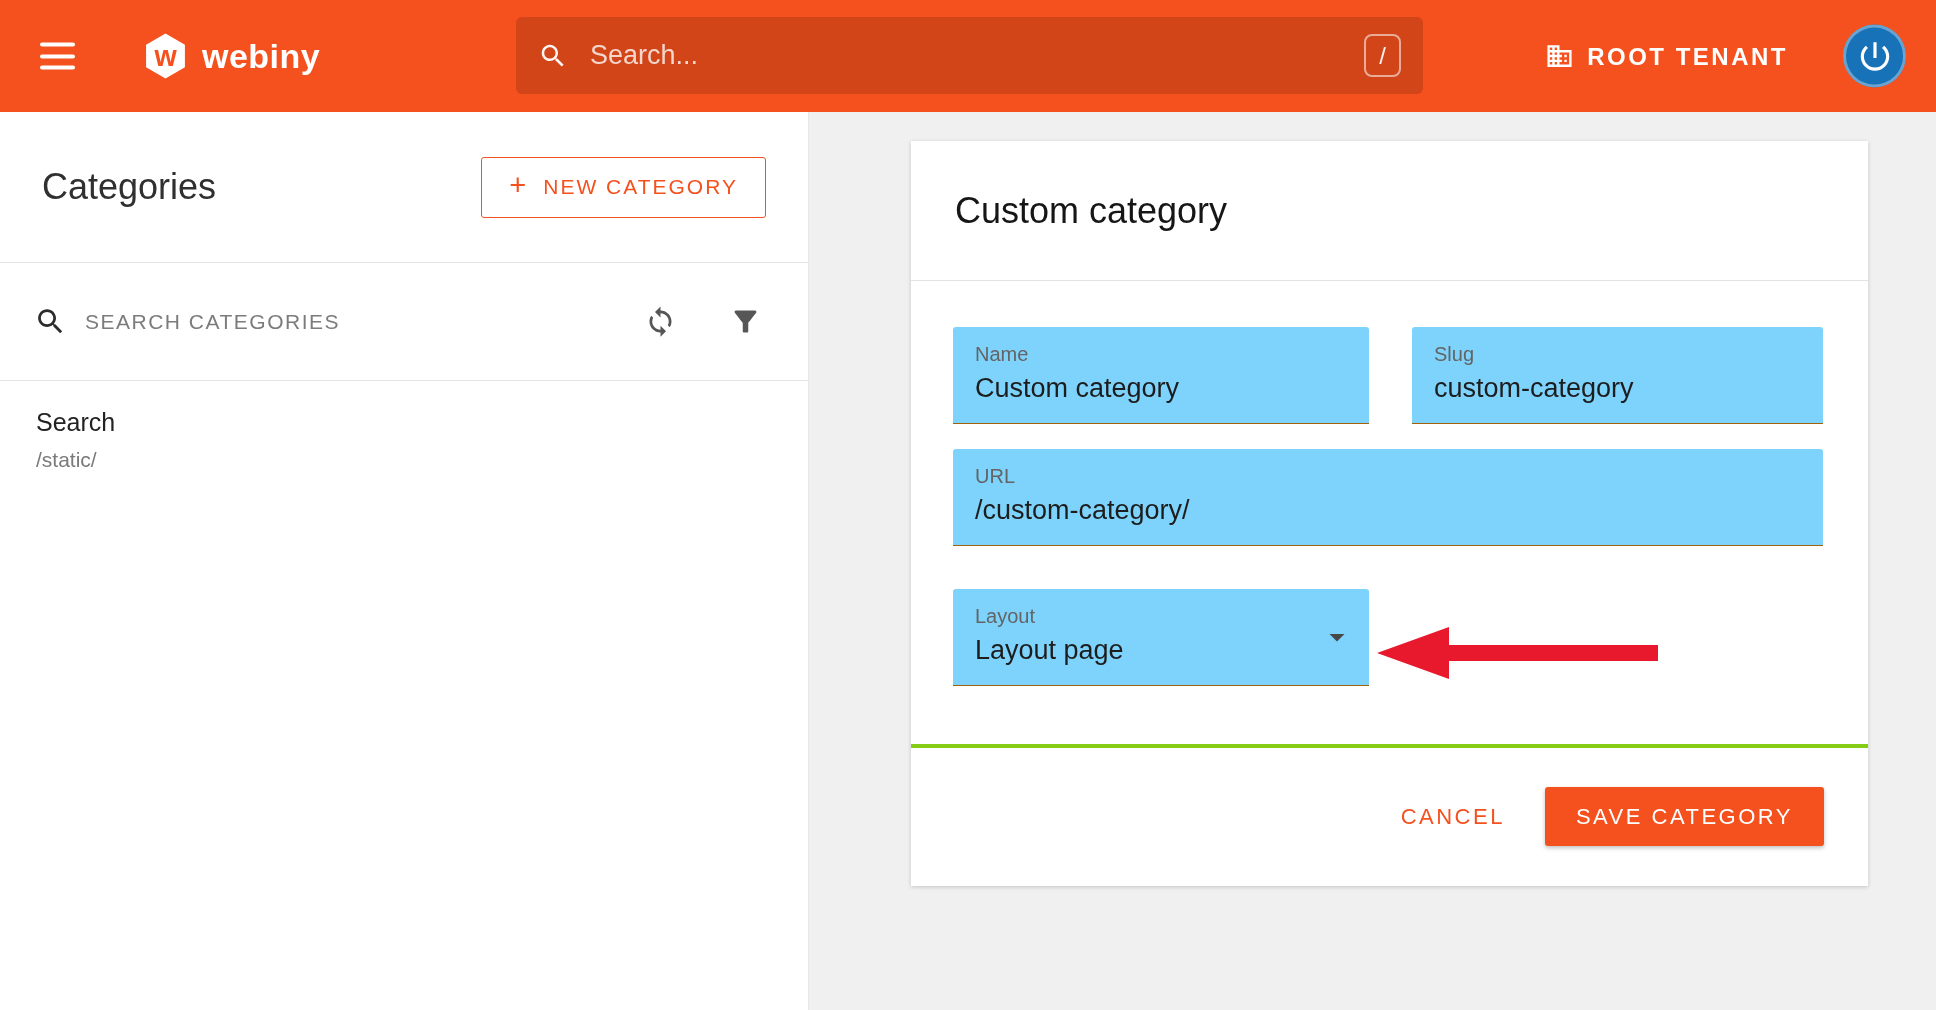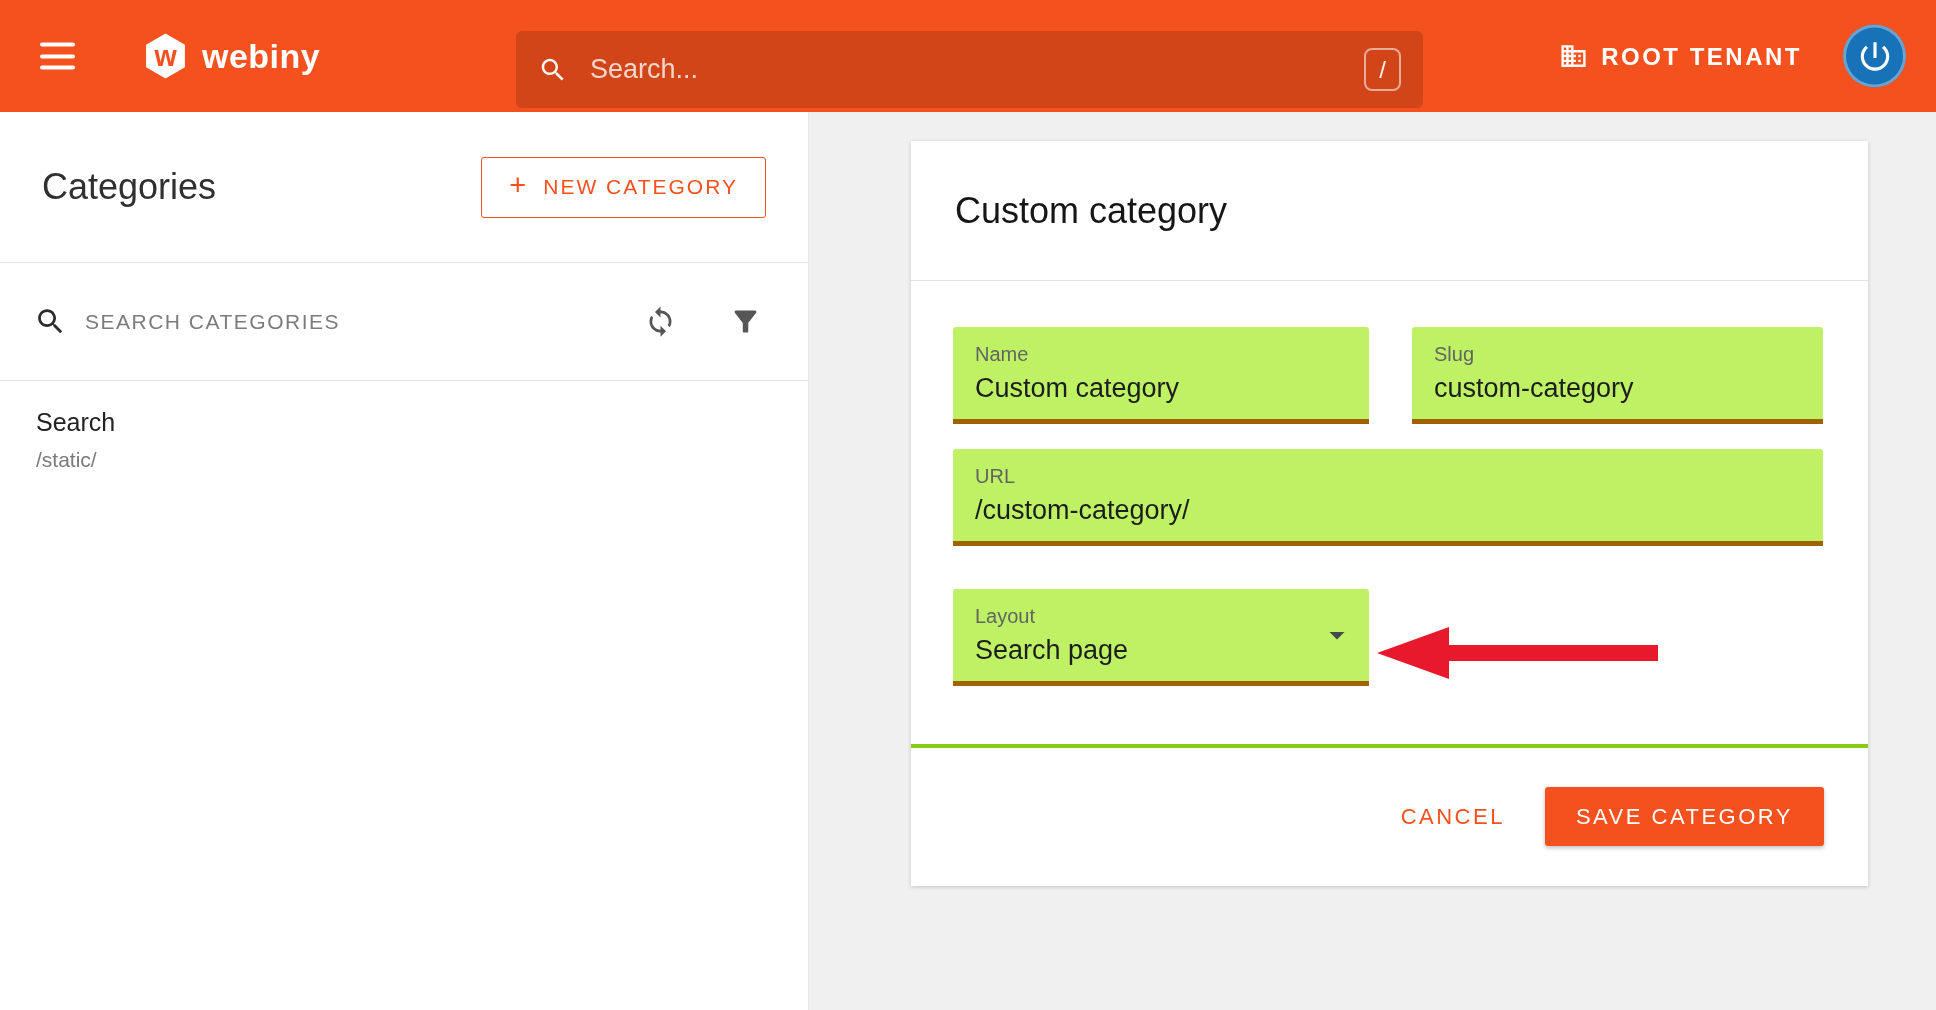--- a/index.html
+++ b/index.html
@@ -26,42 +26,42 @@
   .hamburger span { display: block; height: 4px; background: #fff; border-radius: 2px; }
 
   .brand {
     position: absolute; left: 142px; top: 50%; transform: translateY(-50%);
     display: flex; align-items: center; gap: 13px; cursor: pointer;
   }
   .brand-hex { width: 47px; height: 47px; }
   .brand-name { color: #fff; font-size: 34px; font-weight: bold; letter-spacing: 0.5px; }
 
   .topbar-search {
-    position: absolute; left: 516px; top: 31px;
+    position: absolute; left: 516px; top: 17px;
     width: 907px; height: 77px;
     background: rgba(0,0,0,0.14);
     border-radius: 6px;
     display: flex; align-items: center;
     padding: 0 22px;
     cursor: text;
   }
   .topbar-search .mag-icon { width: 30px; height: 30px; fill: #ffffff; opacity: 0.95; flex: none; }
   .topbar-search .placeholder {
     margin-left: 22px; flex: 1;
     color: rgba(255,255,255,0.78); font-size: 27px;
   }
   .shortcut {
     width: 37px; height: 43px; flex: none;
     border: 2px solid rgba(255,255,255,0.55); border-radius: 8px;
     color: rgba(255,255,255,0.92); font-size: 24px;
     display: flex; align-items: center; justify-content: center;
   }
 
   .tenant {
-    position: absolute; right: 134px; top: 50%; transform: translateY(-50%);
+    position: absolute; right: 148px; top: 50%; transform: translateY(-50%);
     display: flex; align-items: center; gap: 13px; color: #fff; cursor: pointer;
   }
   .tenant .building-icon { width: 29px; height: 29px; fill: #fff; }
   .tenant-label { font-size: 24px; font-weight: bold; letter-spacing: 2.5px; }
 
   .avatar {
     position: absolute; right: 30px; top: 50%; transform: translateY(-50%);
     width: 63px; height: 63px; border-radius: 50%;
     background: #1872b8;
     box-shadow: inset 0 0 0 3px rgba(255,255,255,0.35);
@@ -119,22 +119,22 @@
     width: 957px; height: 745px;
     background: #fff;
     box-shadow: 0 1px 4px rgba(0,0,0,0.18);
   }
   .card-header { height: 139px; display: flex; align-items: center; padding: 0 44px; }
   .card-title { font-size: 36px; font-weight: 400; color: #161616; }
 
   .card-body { position: relative; padding: 46px 45px 0 42px; height: 463px; }
   .frow { display: flex; gap: 43px; }
   .field {
-    background: #bef264;
-    border-bottom: 5px solid #a16207;
+    background: #7dd3fc;
+    border-bottom: 1px solid #a16207;
     border-radius: 3px 3px 0 0;
     height: 97px; padding: 16px 22px 0;
   }
   .field-name { width: 416px; flex: none; }
   .field-slug { flex: 1; }
   .field-url { margin-top: 25px; }
   .field-layout { width: 416px; margin-top: 43px; position: relative; cursor: pointer; }
   .flabel { font-size: 20px; color: #646464; }
   .fvalue { font-size: 27px; color: #1d1d1d; margin-top: 7px; white-space: nowrap; }
   .caret {
@@ -257,21 +257,21 @@
           </div>
         </div>
 
         <div class="field field-url">
           <div class="flabel">URL</div>
           <div class="fvalue">/custom-category/</div>
         </div>
 
         <div class="field field-layout">
           <div class="flabel">Layout</div>
-          <div class="fvalue">Search page</div>
+          <div class="fvalue">Layout page</div>
           <svg class="caret" viewBox="0 0 24 24">
             <path d="M7 10l5 5 5-5z"></path>
           </svg>
         </div>
 
         <svg class="annot-arrow" viewBox="0 0 285 56">
           <polygon points="2,28 74,2 74,20 283,20 283,36 74,36 74,54" fill="#e8182d"></polygon>
         </svg>
       </div>
 

